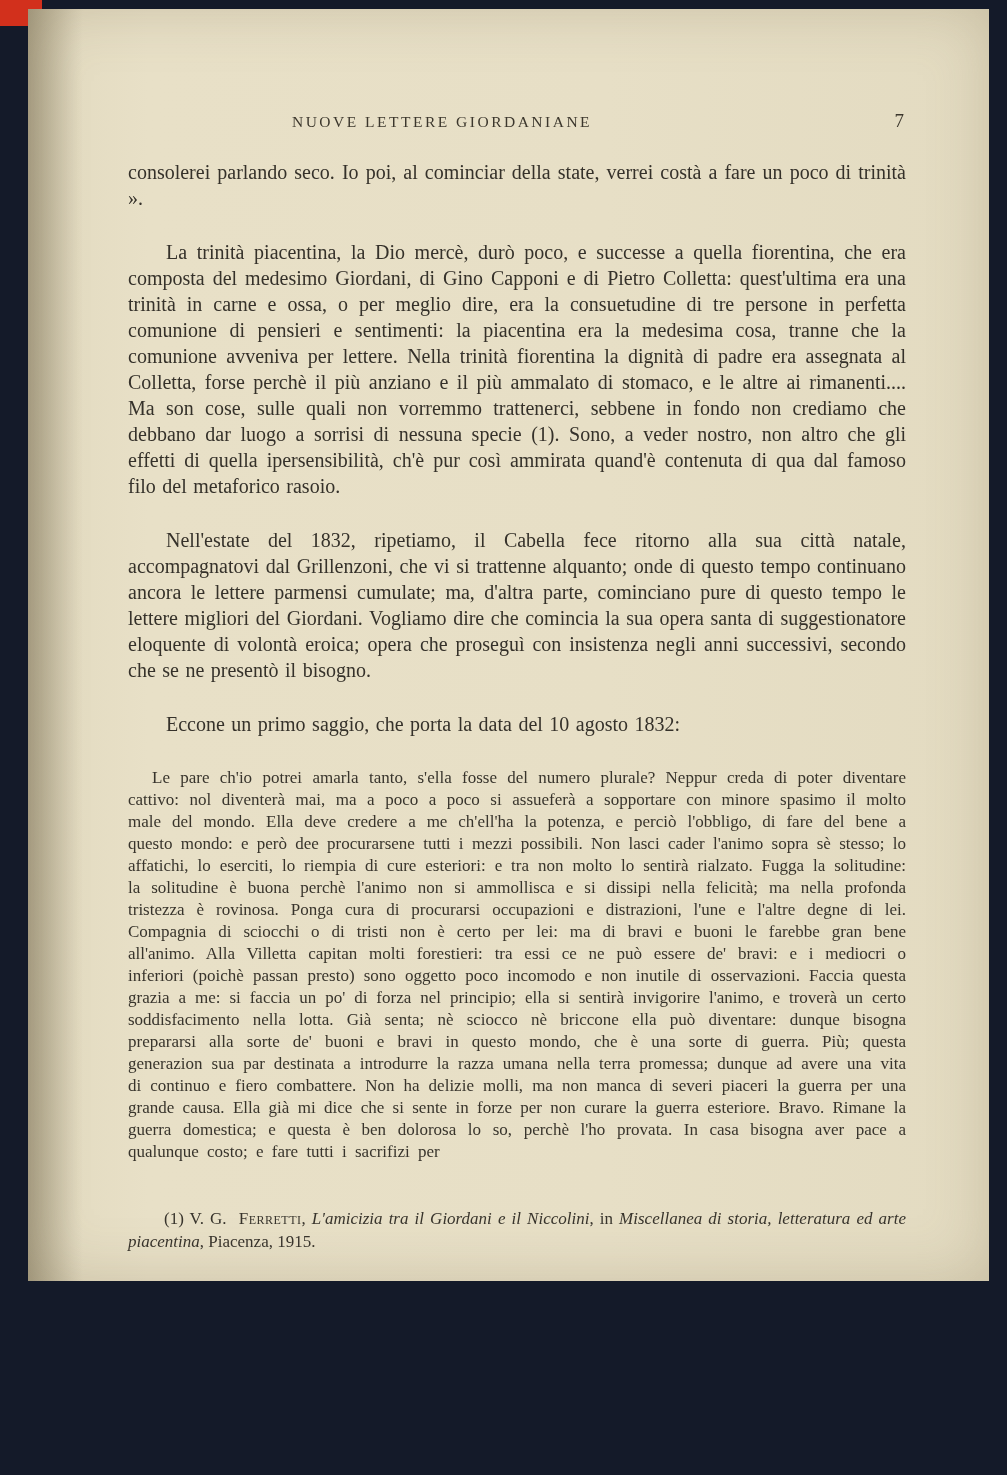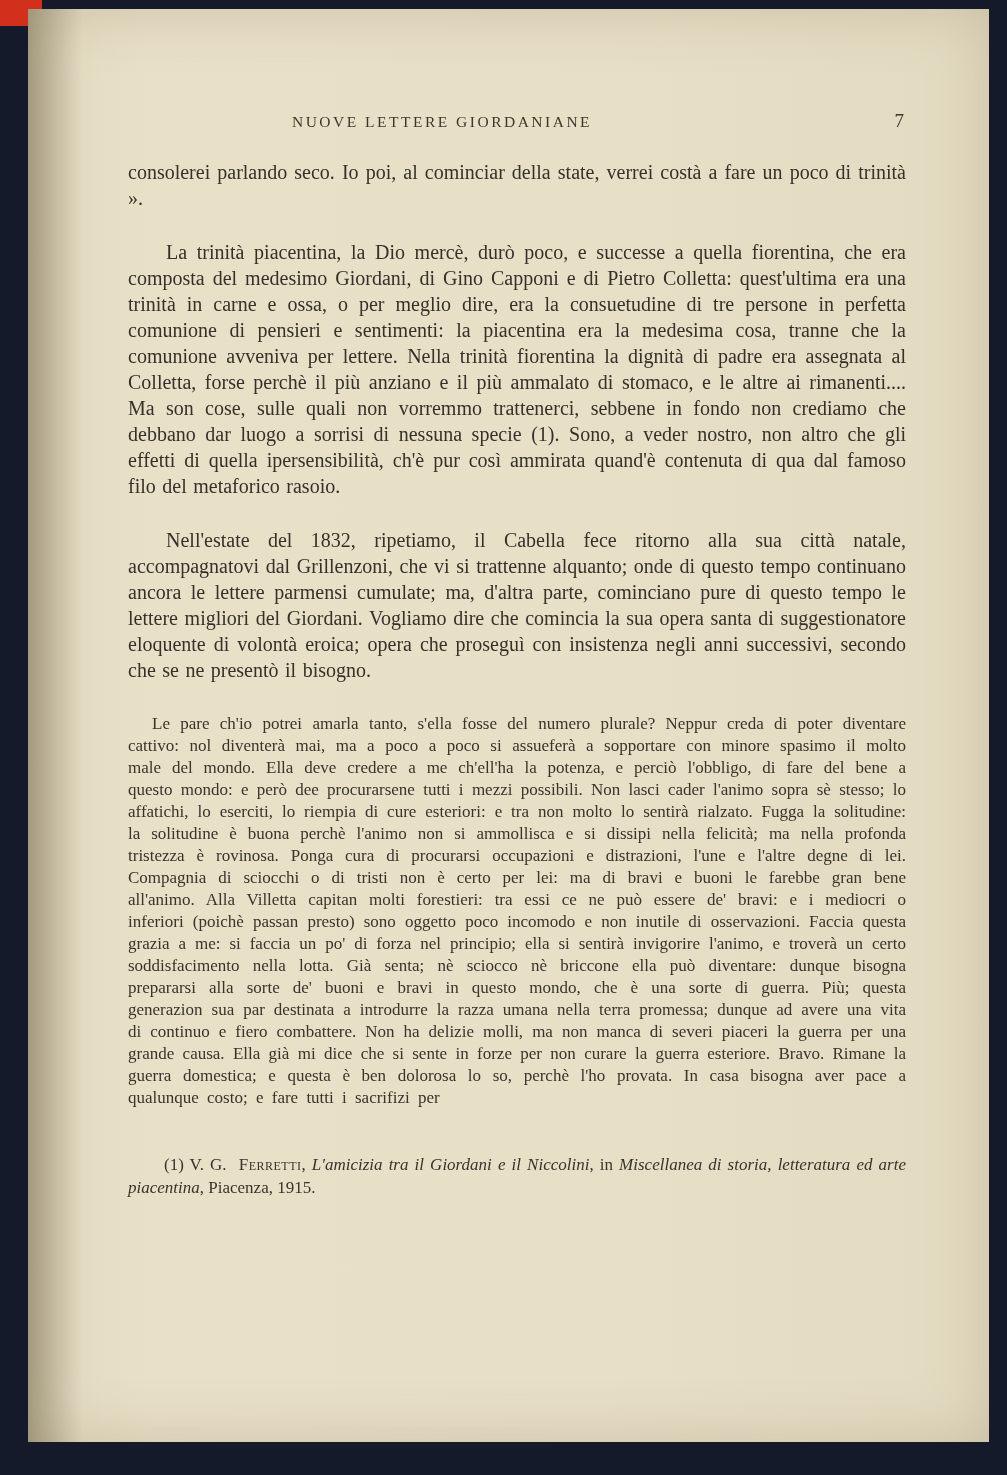--- a/index.html
+++ b/index.html
@@ -16,21 +16,21 @@
   }
   .corner-mark {
     position: absolute;
     left: 0; top: 0;
     width: 42px; height: 26px;
     background: #d2301c;
   }
   .paper {
     position: absolute;
     left: 28px; top: 9px;
-    width: 961px; height: 1433px;
+    width: 961px; height: 1272px;
     background: linear-gradient(90deg, #d9d0b2 0px, #e4dcc2 45px, #e8e0c7 120px, #e7dfc6 60%, #e3dbc1 100%);
     box-shadow: inset 0 0 60px rgba(120,105,70,0.25);
   }
   .gutter-shadow {
     position: absolute;
     left: 0; top: 0; bottom: 0;
     width: 55px;
     background: linear-gradient(90deg, rgba(60,50,30,0.28), rgba(60,50,30,0.0));
     pointer-events: none;
   }
@@ -99,20 +99,21 @@
 
       <div class="running-header">
         <span class="header-title">NUOVE LETTERE GIORDANIANE</span>
         <span class="page-number">7</span>
       </div>
 
       <div class="body-text">
         <p class="para">consolerei parlando seco. Io poi, al cominciar della state, verrei costà a fare un poco di trinità ».</p>
         <p class="para indent">La trinità piacentina, la Dio mercè, durò poco, e successe a quella fiorentina, che era composta del medesimo Giordani, di Gino Capponi e di Pietro Colletta: quest'ultima era una trinità in carne e ossa, o per meglio dire, era la consuetudine di tre persone in perfetta comunione di pensieri e sentimenti: la piacentina era la medesima cosa, tranne che la comunione avveniva per lettere. Nella trinità fiorentina la dignità di padre era assegnata al Colletta, forse perchè il più anziano e il più ammalato di stomaco, e le altre ai rimanenti.... Ma son cose, sulle quali non vorremmo trattenerci, sebbene in fondo non crediamo che debbano dar luogo a sorrisi di nessuna specie (1). Sono, a veder nostro, non altro che gli effetti di quella ipersensibilità, ch'è pur così ammirata quand'è contenuta di qua dal famoso filo del metaforico rasoio.</p>
         <p class="para indent">Nell'estate del 1832, ripetiamo, il Cabella fece ritorno alla sua città natale, accompagnatovi dal Grillenzoni, che vi si trattenne alquanto; onde di questo tempo continuano ancora le lettere parmensi cumulate; ma, d'altra parte, cominciano pure di questo tempo le lettere migliori del Giordani. Vogliamo dire che comincia la sua opera santa di suggestionatore eloquente di volontà eroica; opera che proseguì con insistenza negli anni successivi, secondo che se ne presentò il bisogno.</p>
+        <p class="para indent">Eccone un primo saggio, che porta la data del 10 agosto 1832:</p>
       </div>
 
       <div class="quote">
         <p>Le pare ch'io potrei amarla tanto, s'ella fosse del numero plurale? Neppur creda di poter diventare cattivo: nol diventerà mai, ma a poco a poco si assueferà a sopportare con minore spasimo il molto male del mondo. Ella deve credere a me ch'ell'ha la potenza, e perciò l'obbligo, di fare del bene a questo mondo: e però dee procurarsene tutti i mezzi possibili. Non lasci cader l'animo sopra sè stesso; lo affatichi, lo eserciti, lo riempia di cure esteriori: e tra non molto lo sentirà rialzato. Fugga la solitudine: la solitudine è buona perchè l'animo non si ammollisca e si dissipi nella felicità; ma nella profonda tristezza è rovinosa. Ponga cura di procurarsi occupazioni e distrazioni, l'une e l'altre degne di lei. Compagnia di sciocchi o di tristi non è certo per lei: ma di bravi e buoni le farebbe gran bene all'animo. Alla Villetta capitan molti forestieri: tra essi ce ne può essere de' bravi: e i mediocri o inferiori (poichè passan presto) sono oggetto poco incomodo e non inutile di osservazioni. Faccia questa grazia a me: si faccia un po' di forza nel principio; ella si sentirà invigorire l'animo, e troverà un certo soddisfacimento nella lotta. Già senta; nè sciocco nè briccone ella può diventare: dunque bisogna prepararsi alla sorte de' buoni e bravi in questo mondo, che è una sorte di guerra. Più; questa generazion sua par destinata a introdurre la razza umana nella terra promessa; dunque ad avere una vita di continuo e fiero combattere. Non ha delizie molli, ma non manca di severi piaceri la guerra per una grande causa. Ella già mi dice che si sente in forze per non curare la guerra esteriore. Bravo. Rimane la guerra domestica; e questa è ben dolorosa lo so, perchè l'ho provata. In casa bisogna aver pace a qualunque costo; e fare tutti i sacrifizi per</p>
       </div>
 
       <div class="footnote">
         <span>(1) V. G. </span><span class="smallcaps">Ferretti</span><span>, </span><span class="italic">L'amicizia tra il Giordani e il Niccolini</span><span>, in </span><span class="italic">Miscellanea di storia, letteratura ed arte piacentina</span><span>, Piacenza, 1915.</span>
       </div>
 

